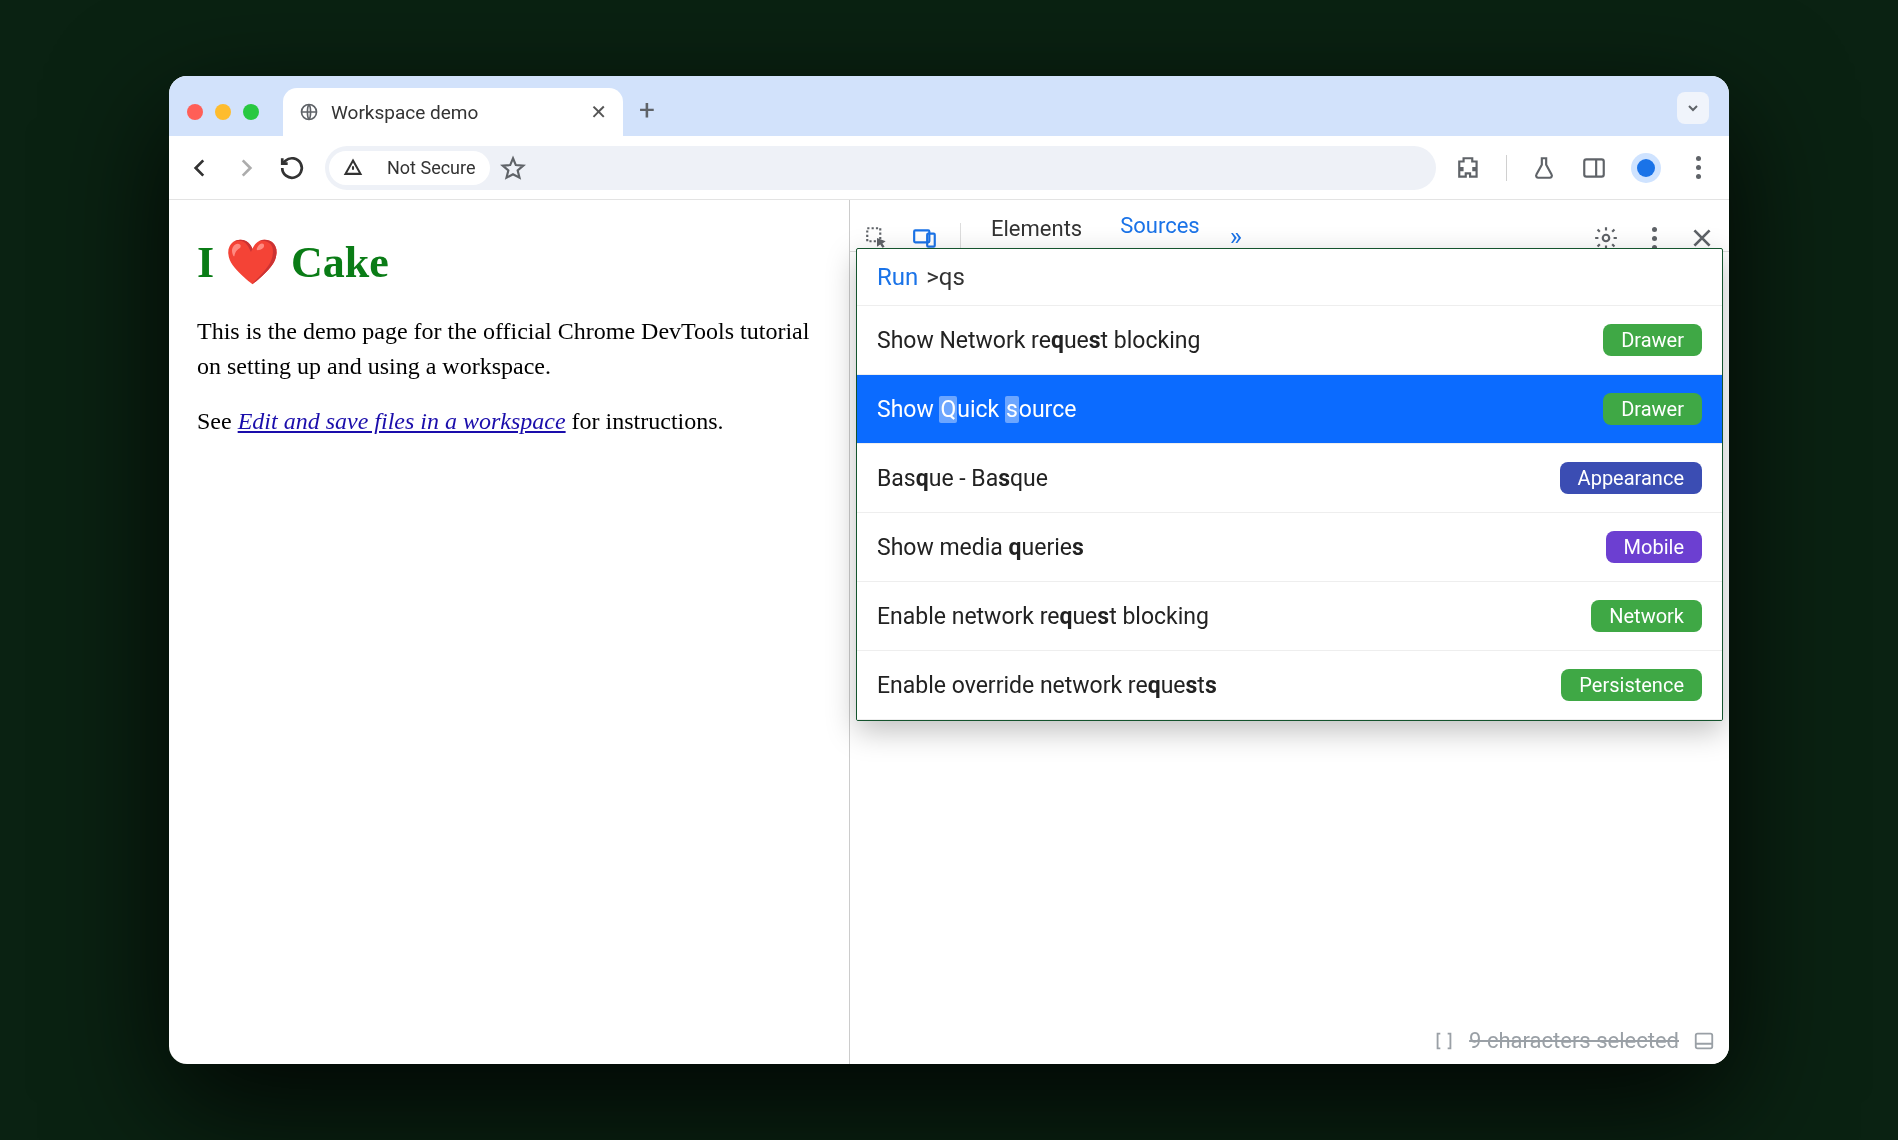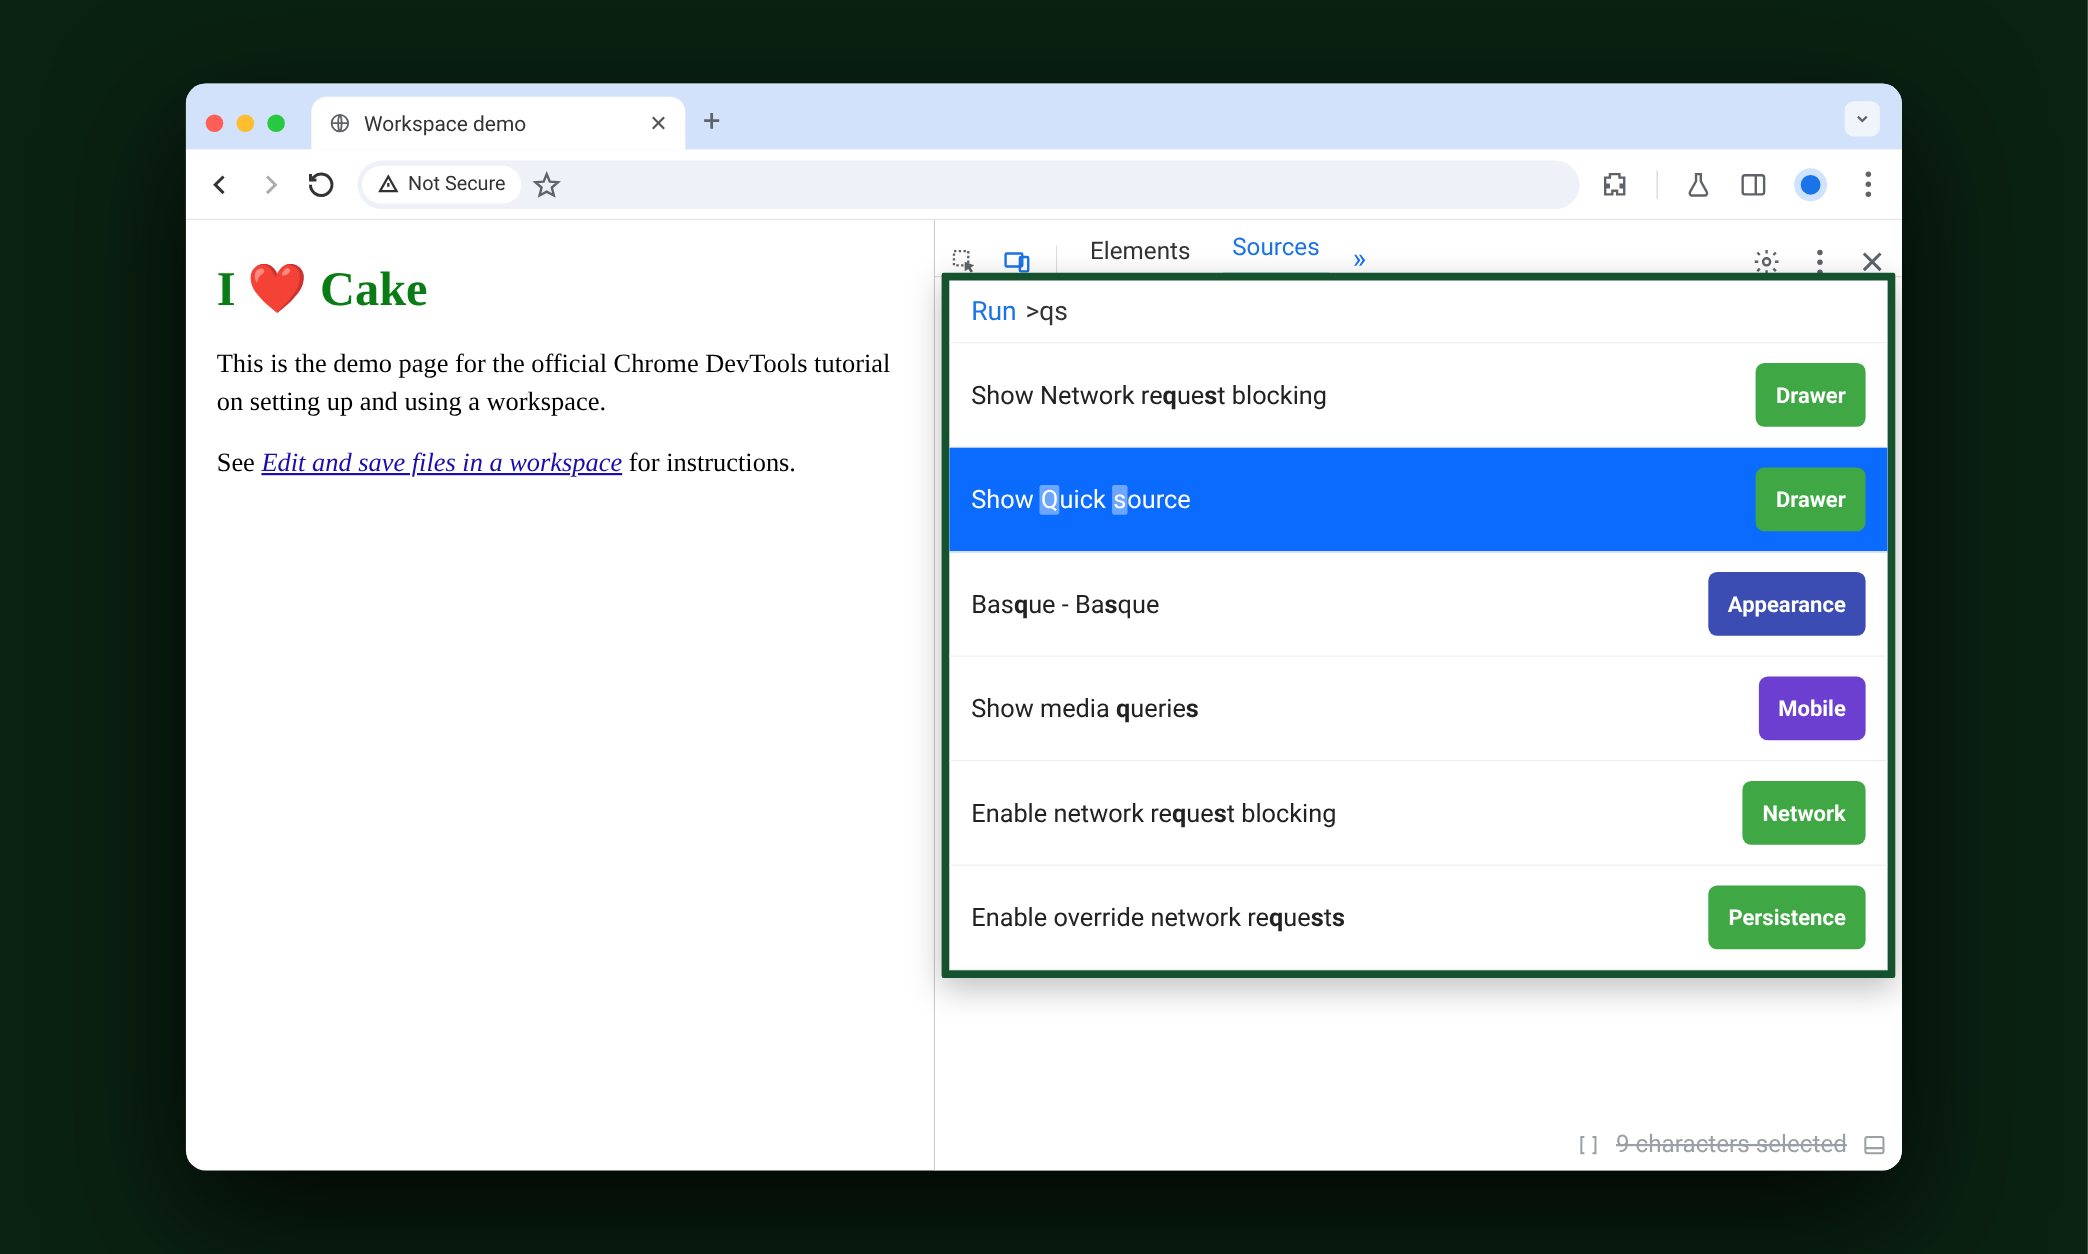--- a/index.html
+++ b/index.html
@@ -80,21 +80,21 @@
     align-items: center;
     padding: 0 8px 0 4px;
     gap: 10px;
   }
   .secure-pill {
     background: #fff;
     border-radius: 18px;
     height: 34px;
     display: flex;
     align-items: center;
-    gap: 8px;
+    gap: 24px;
     padding: 0 14px;
     font-size: 18px;
     color: #333;
   }
   .url-text { font-size: 20px; color: #333; flex: 1; }
   .star-icon { color: #5f6368; }
   .rt-icons { display: flex; align-items: center; gap: 24px; }
   .rt-icons .sep { width: 1px; height: 26px; background: #d0d0d0; }
   .avatar { width: 30px; height: 30px; border-radius: 50%; background: #cfe3ff; display:flex;align-items:center;justify-content:center;}
   .avatar-inner { width: 18px; height: 18px; border-radius: 50%; background: #1a73e8; }
@@ -140,21 +140,21 @@
   .dt-tabs .more { color: #1a73e8; font-size: 26px; }
   .dt-tabs .spacer { flex: 1; }
   .dt-ic { width: 26px; height: 26px; color: #5f6368; cursor:pointer; display:flex;align-items:center;justify-content:center;}
   
   .cmd-menu {
     position: absolute;
     top: 48px;
     left: 6px;
     right: 6px;
     background: #fff;
-    border: 7px solid #14532d;
+    border: 1px solid #14532d;
     border-radius: 2px;
     box-shadow: 0 10px 30px rgba(0,0,0,0.25);
     overflow: hidden;
   }
   .cmd-input {
     display: flex;
     align-items: center;
     gap: 8px;
     padding: 14px 20px;
     border-bottom: 1px solid #eee;
@@ -171,23 +171,22 @@
     font-size: 23px;
     color: #222;
     cursor: pointer;
   }
   .cmd-item.selected { background: #0b6bff; color: #fff; }
   .cmd-item .hl { background: rgba(255,255,255,0.4); border-radius: 2px; padding: 0 1px; }
   .cmd-item:not(.selected) b { font-weight: 700; }
   .badge {
     font-size: 20px;
     color: #fff;
-    padding: 17px 18px;
+    padding: 4px 18px;
     border-radius: 8px;
-    font-weight: bold;
   }
   .badge.drawer { background: #3fa845; }
   .badge.appearance { background: #3b4db3; }
   .badge.mobile { background: #6c3fd1; }
   .badge.network { background: #3fa845; }
   .badge.persistence { background: #3fa845; }
   
   .status-peek {
     position: absolute;
     bottom: 11px;

